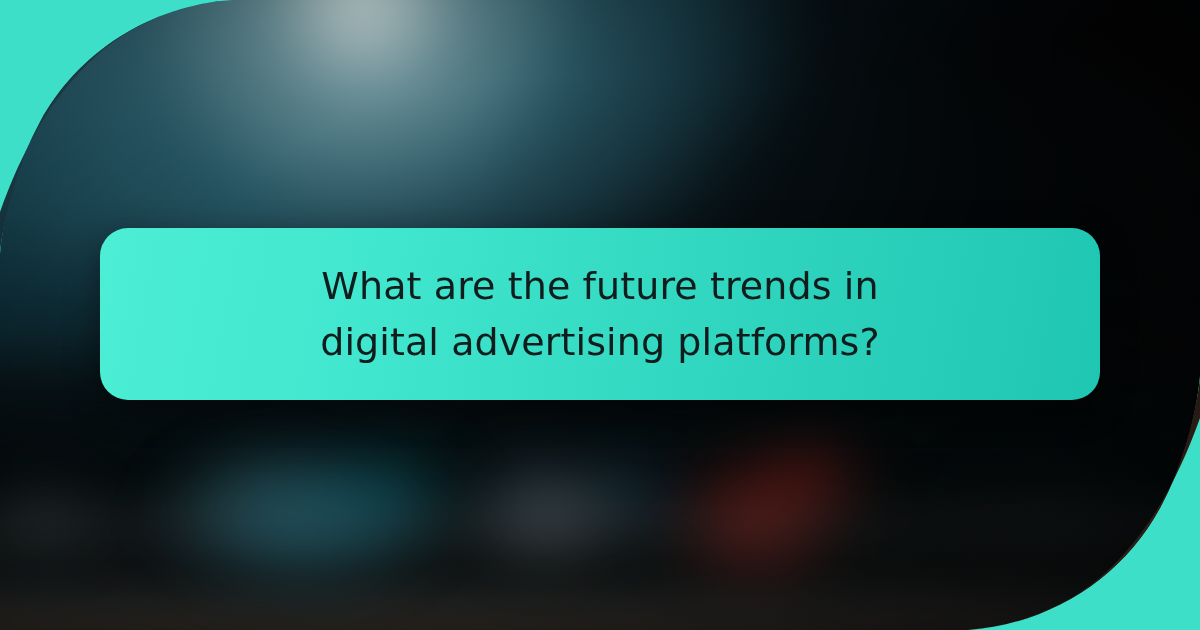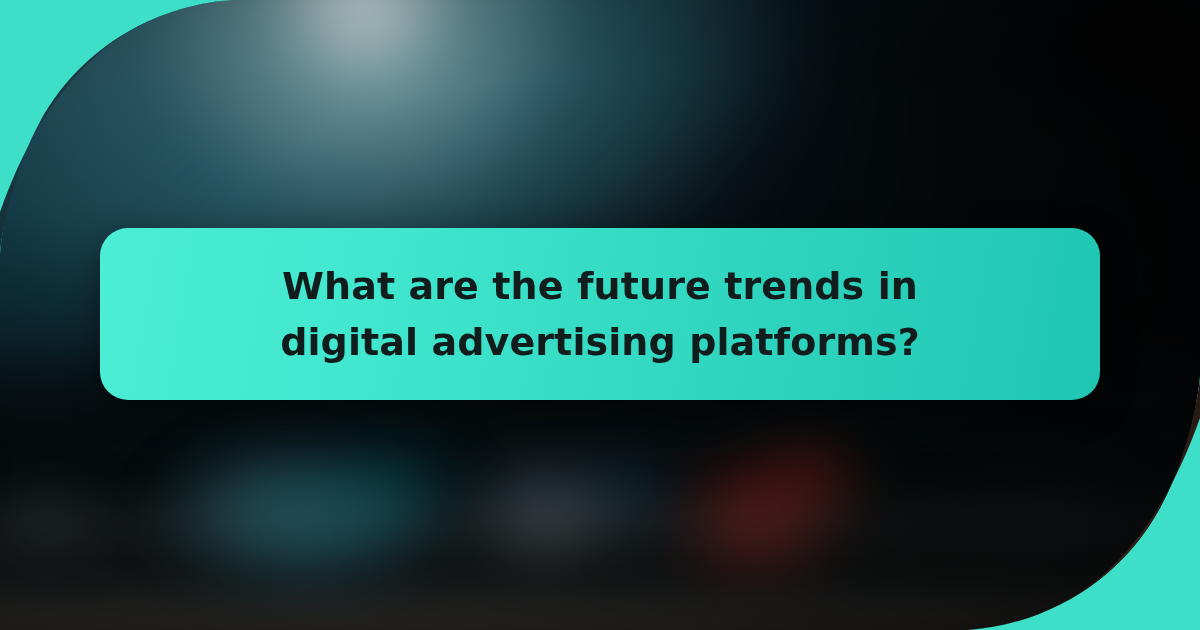--- a/index.html
+++ b/index.html
@@ -119,21 +119,21 @@
     justify-content: center;
     box-sizing: border-box;
     padding: 0 64px;
   }
   .card-text {
     margin: 0;
     text-align: center;
     color: #111c1c;
     font-size: 38px;
     line-height: 1.48;
-    font-weight: 700;
+    font-weight: 400;
     letter-spacing: 0.1px;
     max-width: 640px;
   }
 </style>
 </head>
 <body>
 
 <div class="stage">
 
   <div class="photo">

